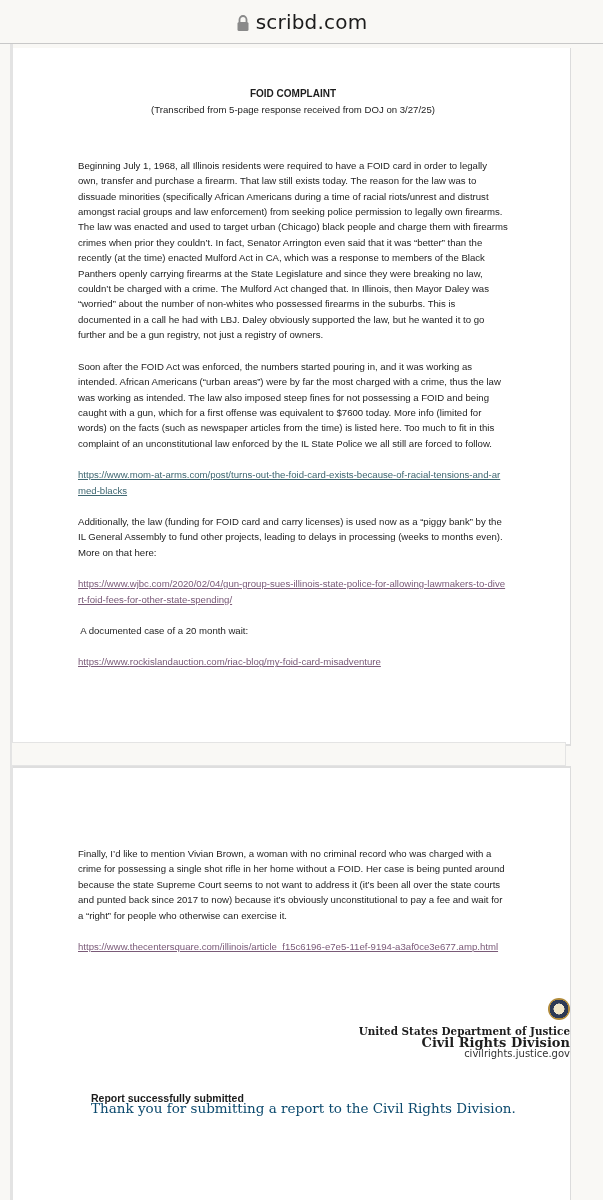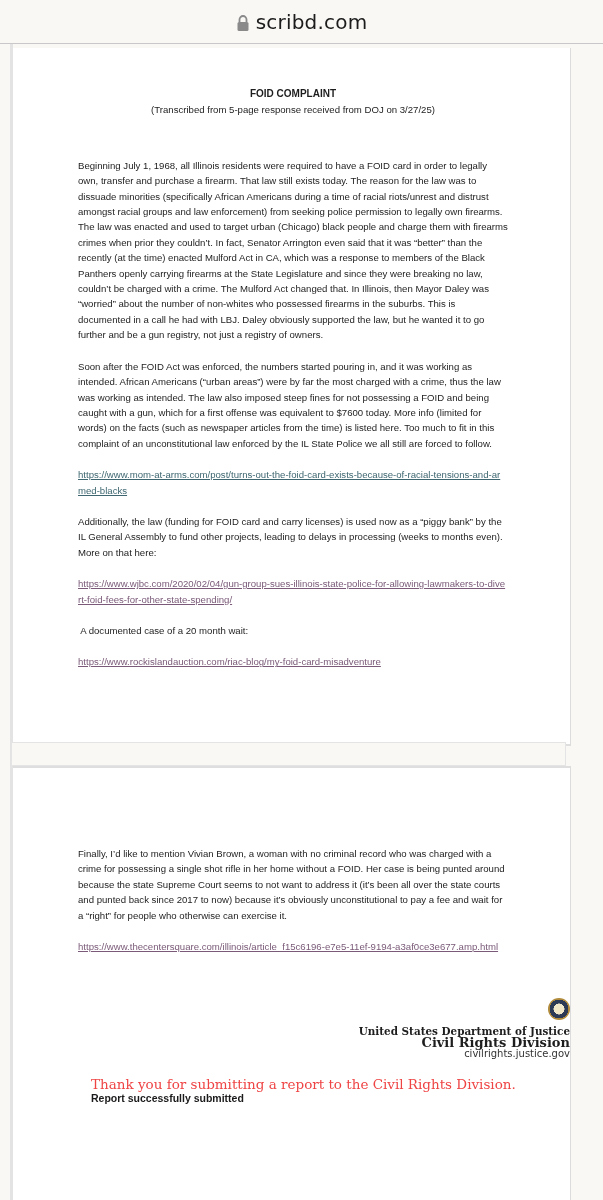--- a/index.html
+++ b/index.html
@@ -107,21 +107,22 @@
     }
     .doj-line1 { font-weight: bold; font-size: 10.4px; color: #1e1e1e; line-height: 11px; margin-top: 2px; }
     .doj-line2 { font-weight: bold; font-size: 13px; color: #1e1e1e; line-height: 11px; }
     .doj-site { font-family: "DejaVu Sans", sans-serif; font-size: 10px; color: #333; line-height: 12px; }
     .thanks {
       position: absolute;
       left: 78px;
       width: 430px;
       font-family: "DejaVu Serif", serif;
       font-size: 13.5px;
-      color: #ef4444;
+      color: #0c4a6e;
+      margin-top: 24px;
     }
     .submitted {
       position: absolute;
       left: 78px;
       font-family: "Liberation Sans", sans-serif;
       font-weight: bold;
       font-size: 10.5px;
       color: #1b1b1b;
     }
   </style>

